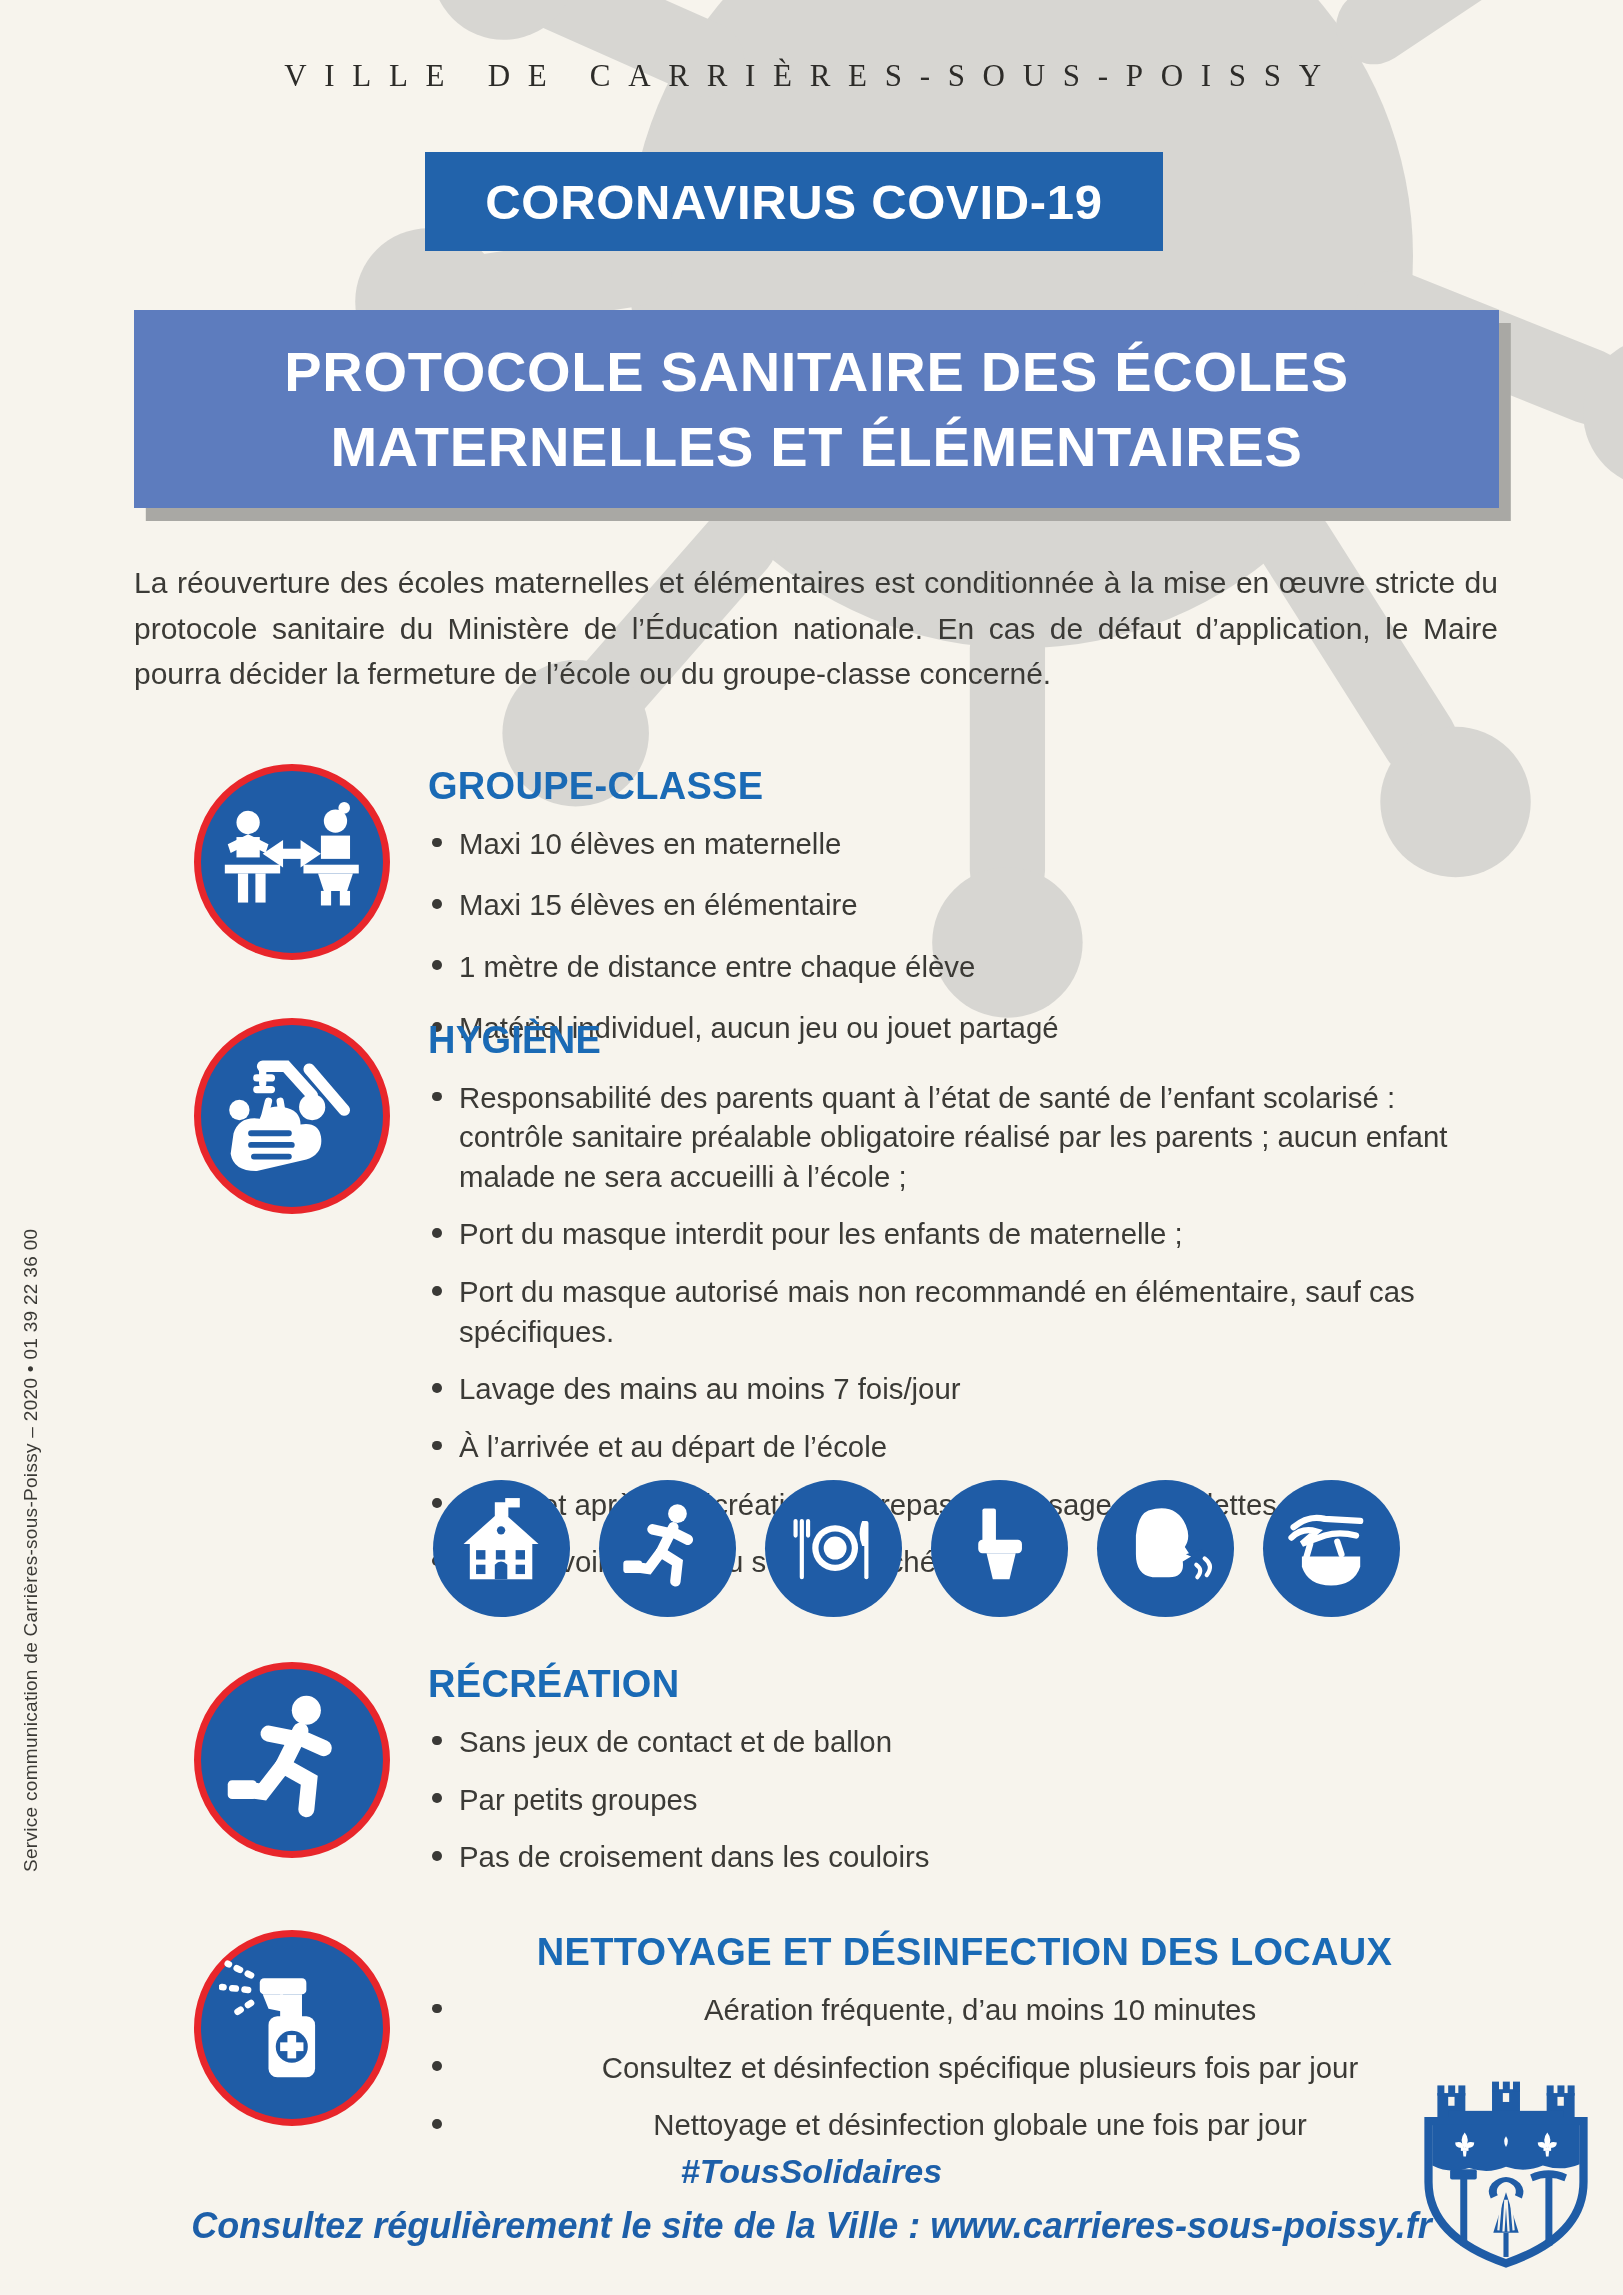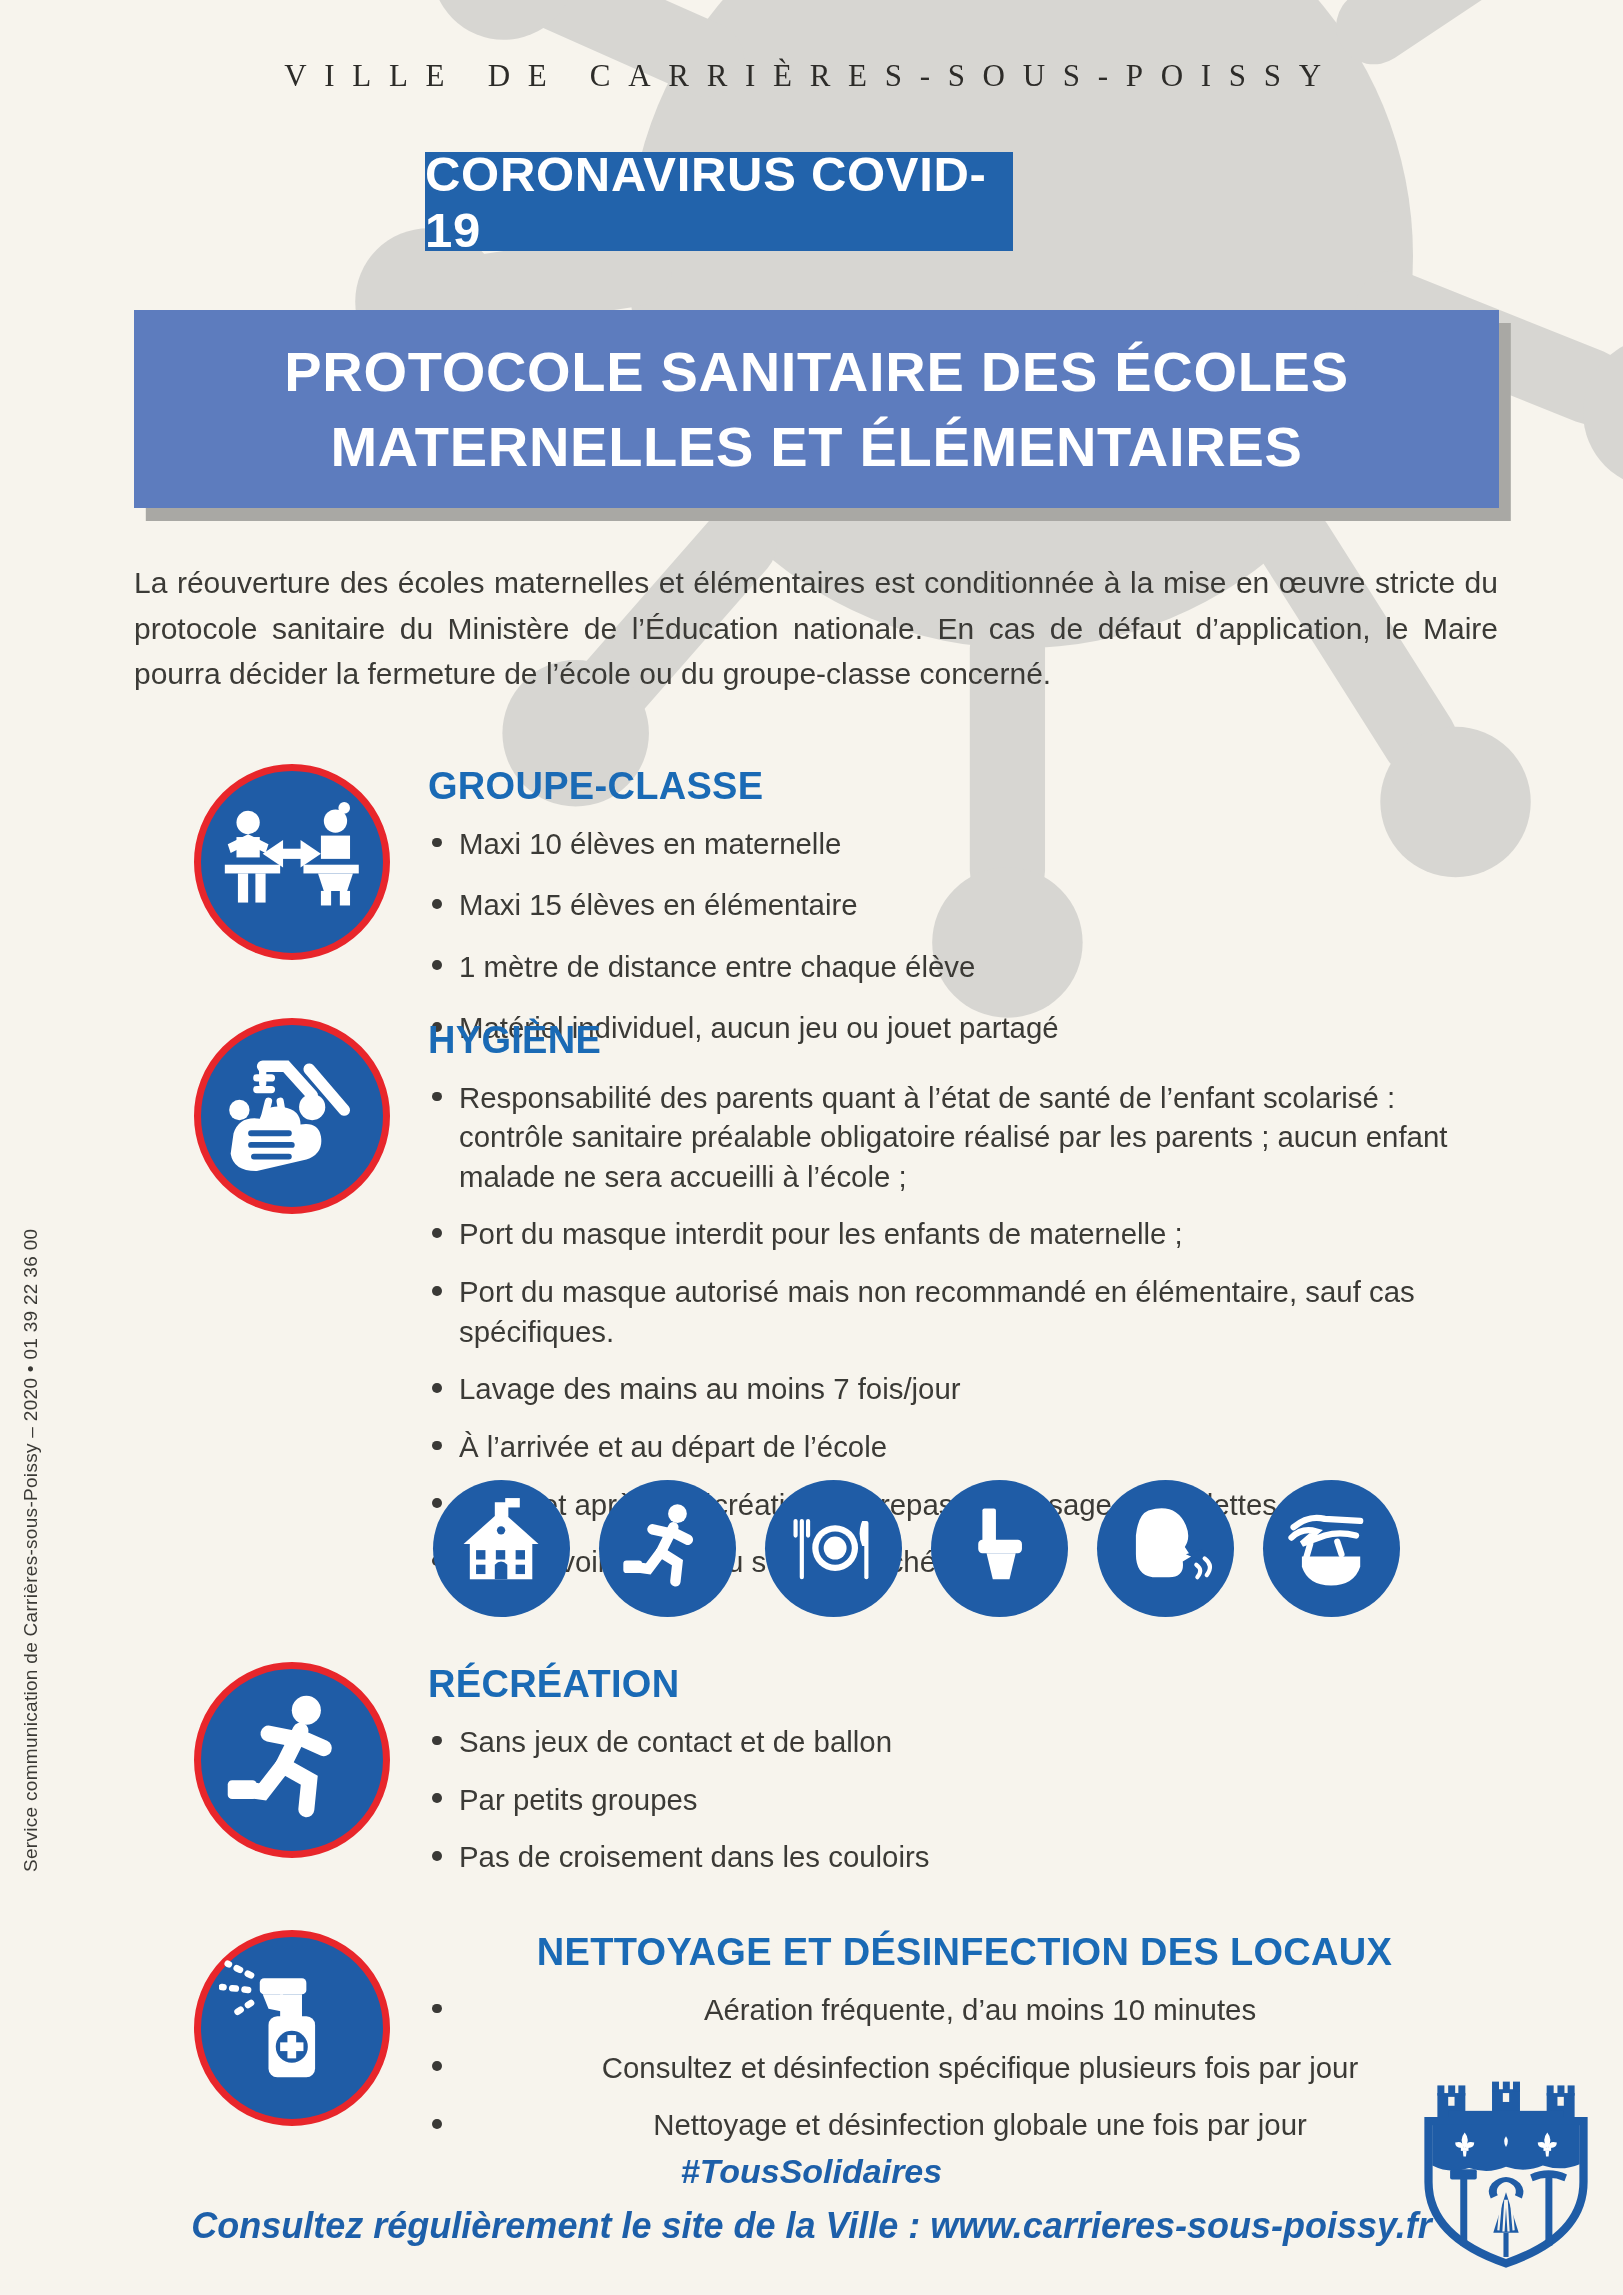--- a/index.html
+++ b/index.html
@@ -11,21 +11,21 @@
   html,body{margin:0;padding:0;background:#fff;}
   .page{position:relative;width:1623px;height:2295px;overflow:hidden;
         background:var(--page-bg);font-family:"Liberation Sans",sans-serif;}
 
   .virus-bg{position:absolute;left:314px;top:-39px;width:1309px;height:1152px;}
 
   .masthead{position:absolute;left:0;top:58px;width:100%;text-align:center;
     font-family:"Liberation Serif",serif;font-size:31px;letter-spacing:17.7px;
     color:var(--masthead);white-space:nowrap;}
 
-  .covid-banner{position:absolute;left:425px;top:152px;width:588px;height:99px;
+  .covid-banner{position:absolute;left:425px;top:152px;width:738px;height:99px;
     background:var(--banner-bg);display:flex;align-items:center;justify-content:center;}
   .covid-banner span{color:#fff;font-weight:bold;font-size:49px;letter-spacing:0.7px;}
 
   .title-band{position:absolute;left:134px;top:310px;width:1365px;height:198px;
     background:var(--band-bg);box-shadow:11.8px 13px 0 var(--band-shadow);
     display:flex;flex-direction:column;align-items:center;justify-content:center;gap:9.2px;}
   .title-band .line{color:#fff;font-weight:bold;font-size:56px;letter-spacing:0.7px;white-space:nowrap;}
 
   .intro{position:absolute;left:134px;top:560px;width:1364px;margin:0;
     font-size:30px;line-height:1.52;color:var(--text);text-align:justify;}

